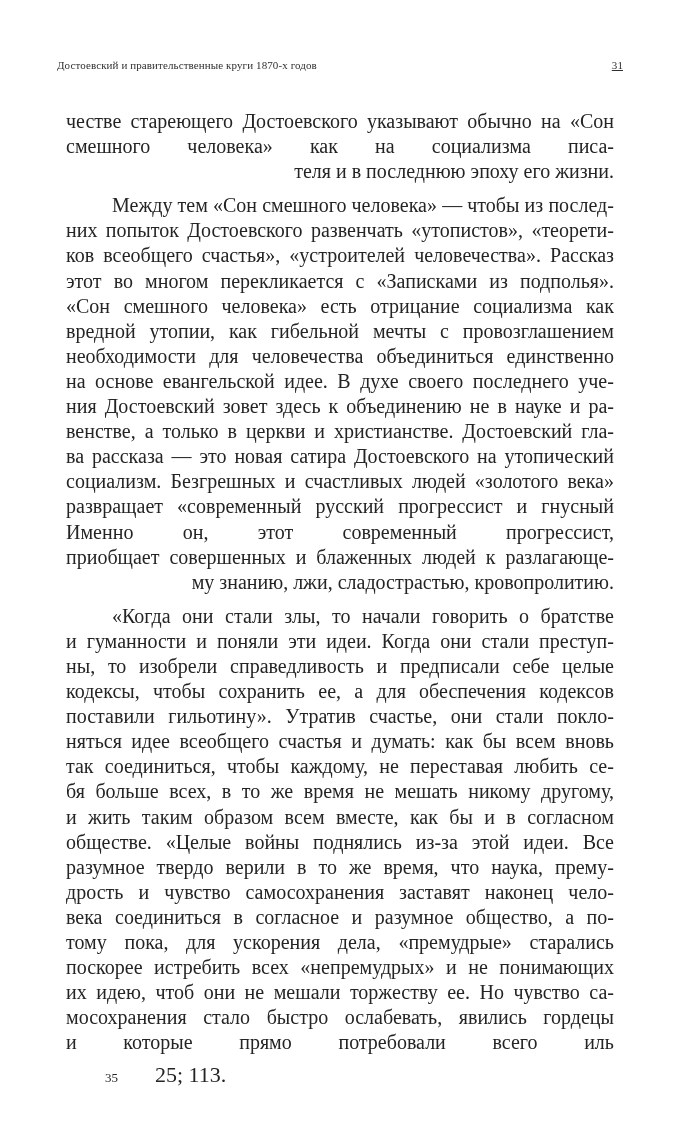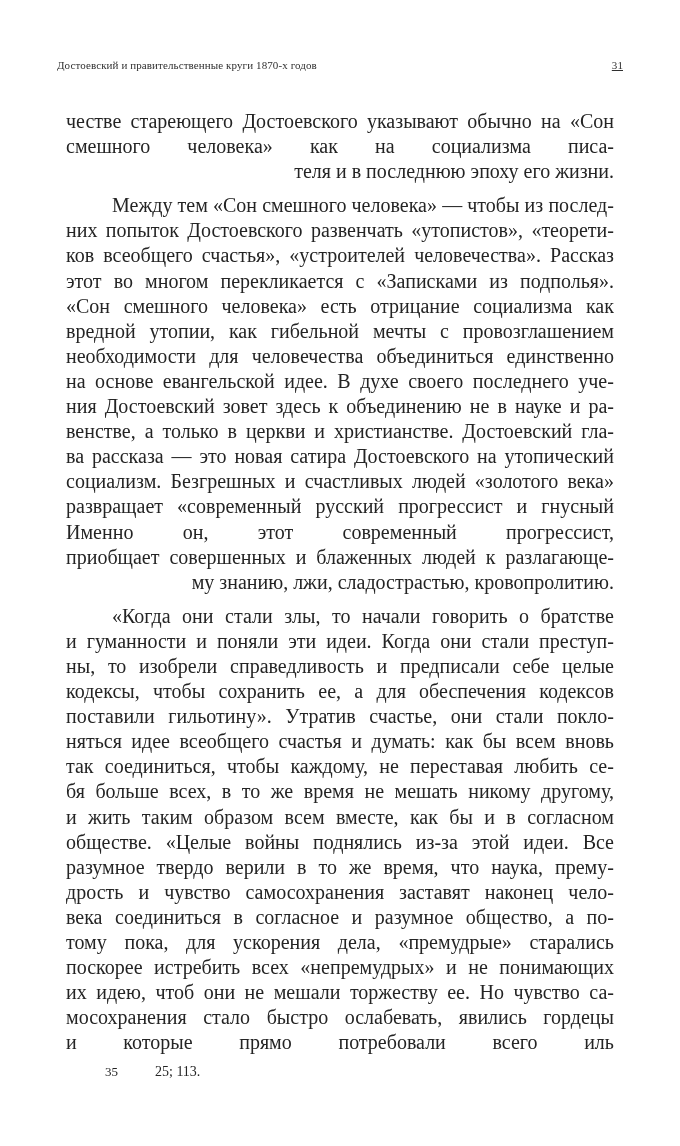--- a/index.html
+++ b/index.html
@@ -68,21 +68,21 @@
     color: #242424;
   }
   .fn-marker {
     display: inline-block;
     margin-left: 48px;
     font-size: 13px;
   }
   .fn-text {
     display: inline-block;
     margin-left: 33px;
-    font-size: 14px;
+    font-size: 22px;
   }
 </style>
 </head>
 <body>
 
 <div class="page">
 
   <div class="running-head">
     <span class="head-title">Достоевский и правительственные круги 1870-х годов</span>
     <span class="page-number">31</span>

